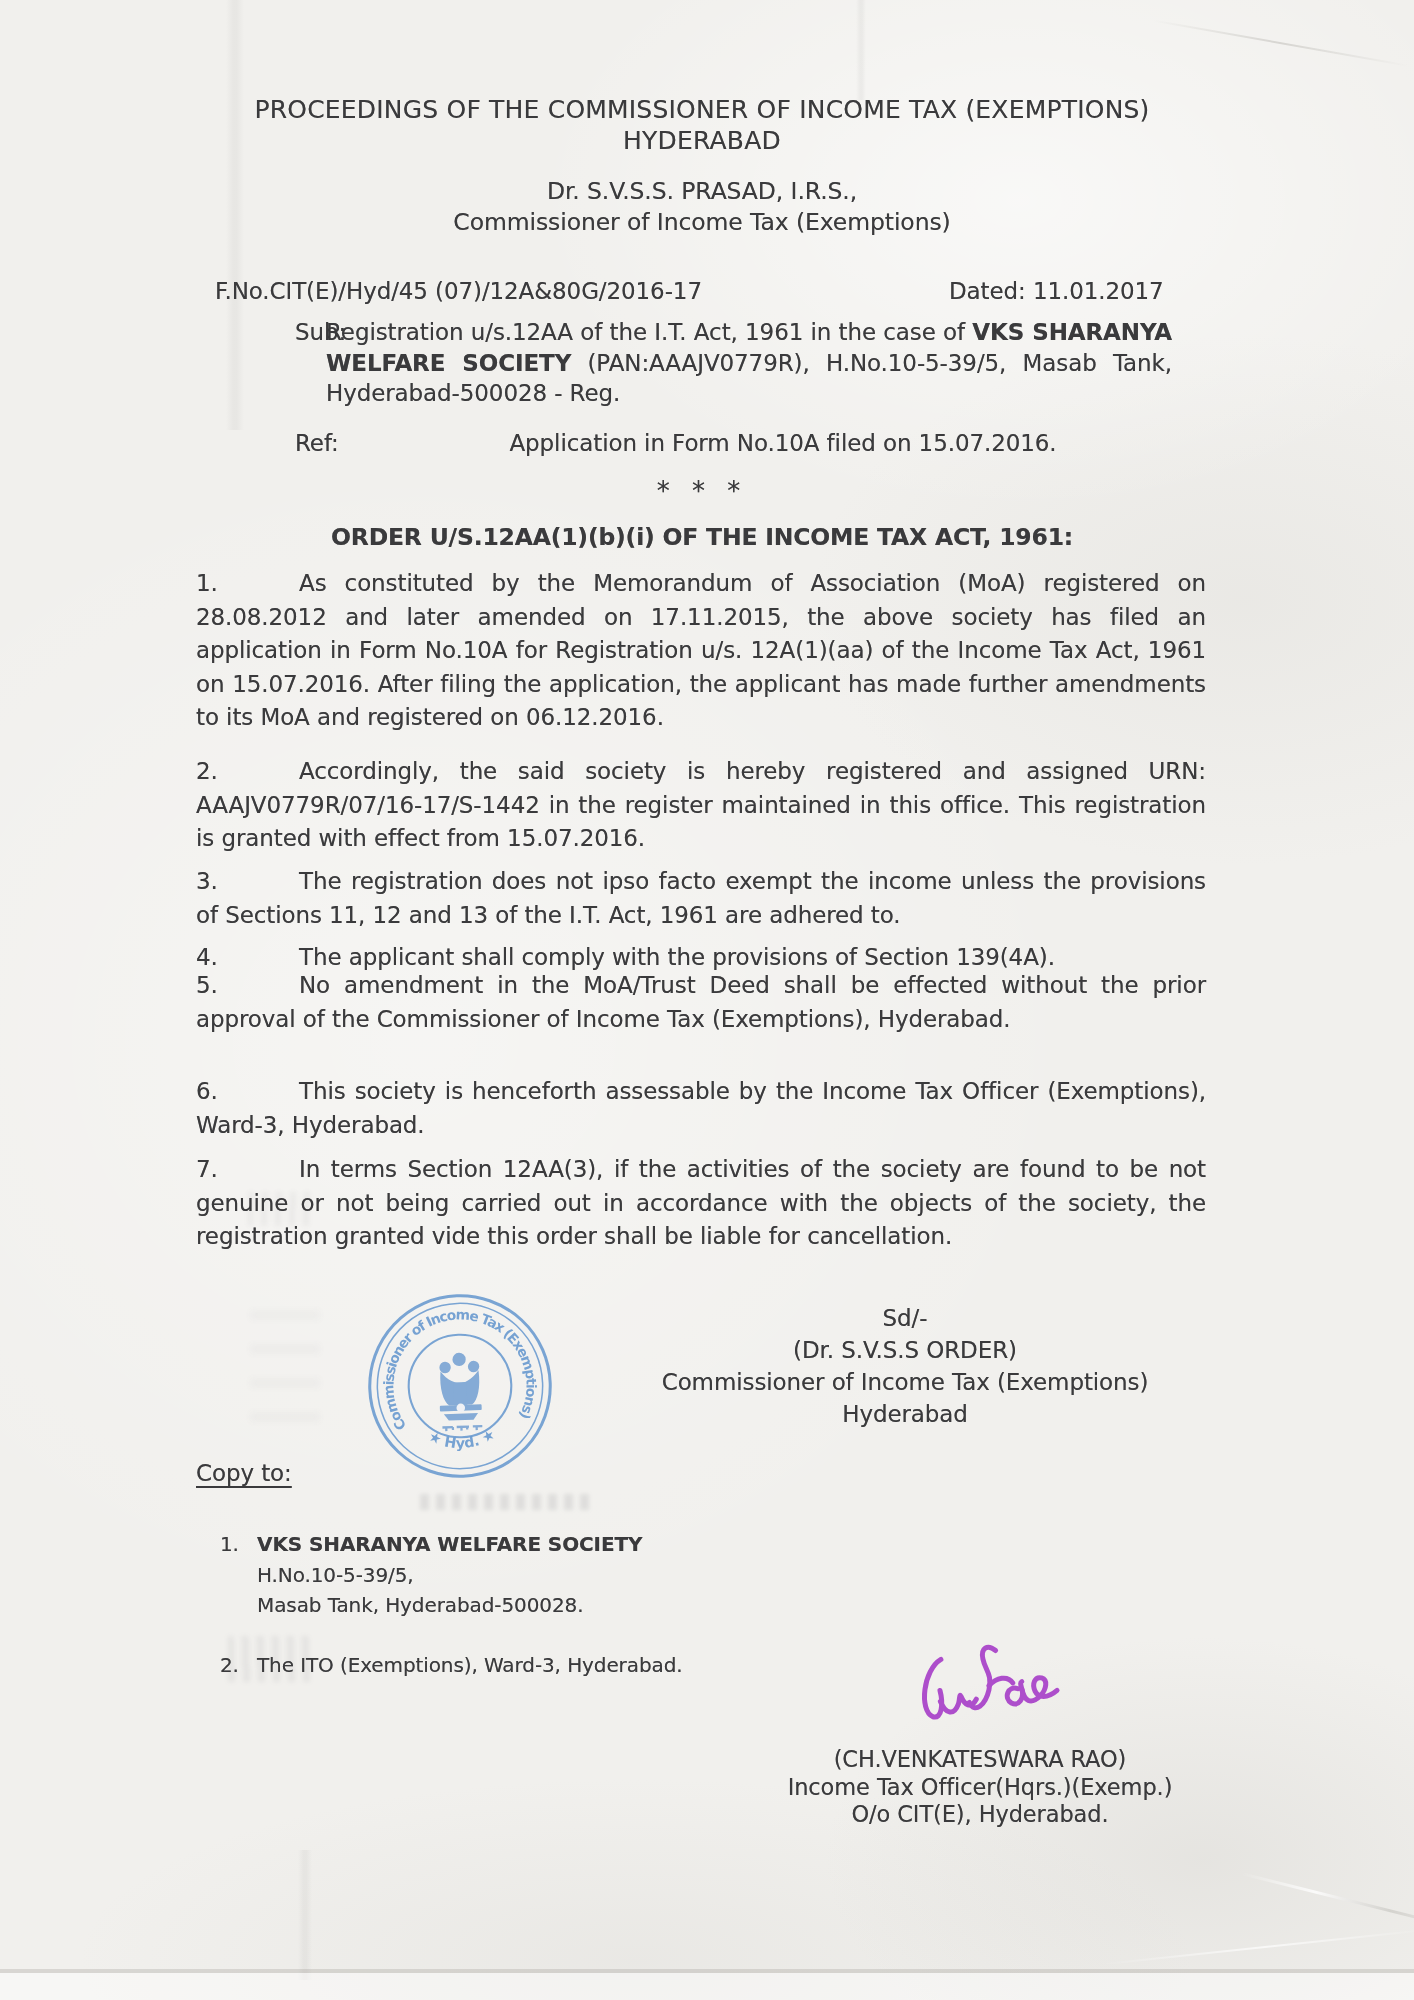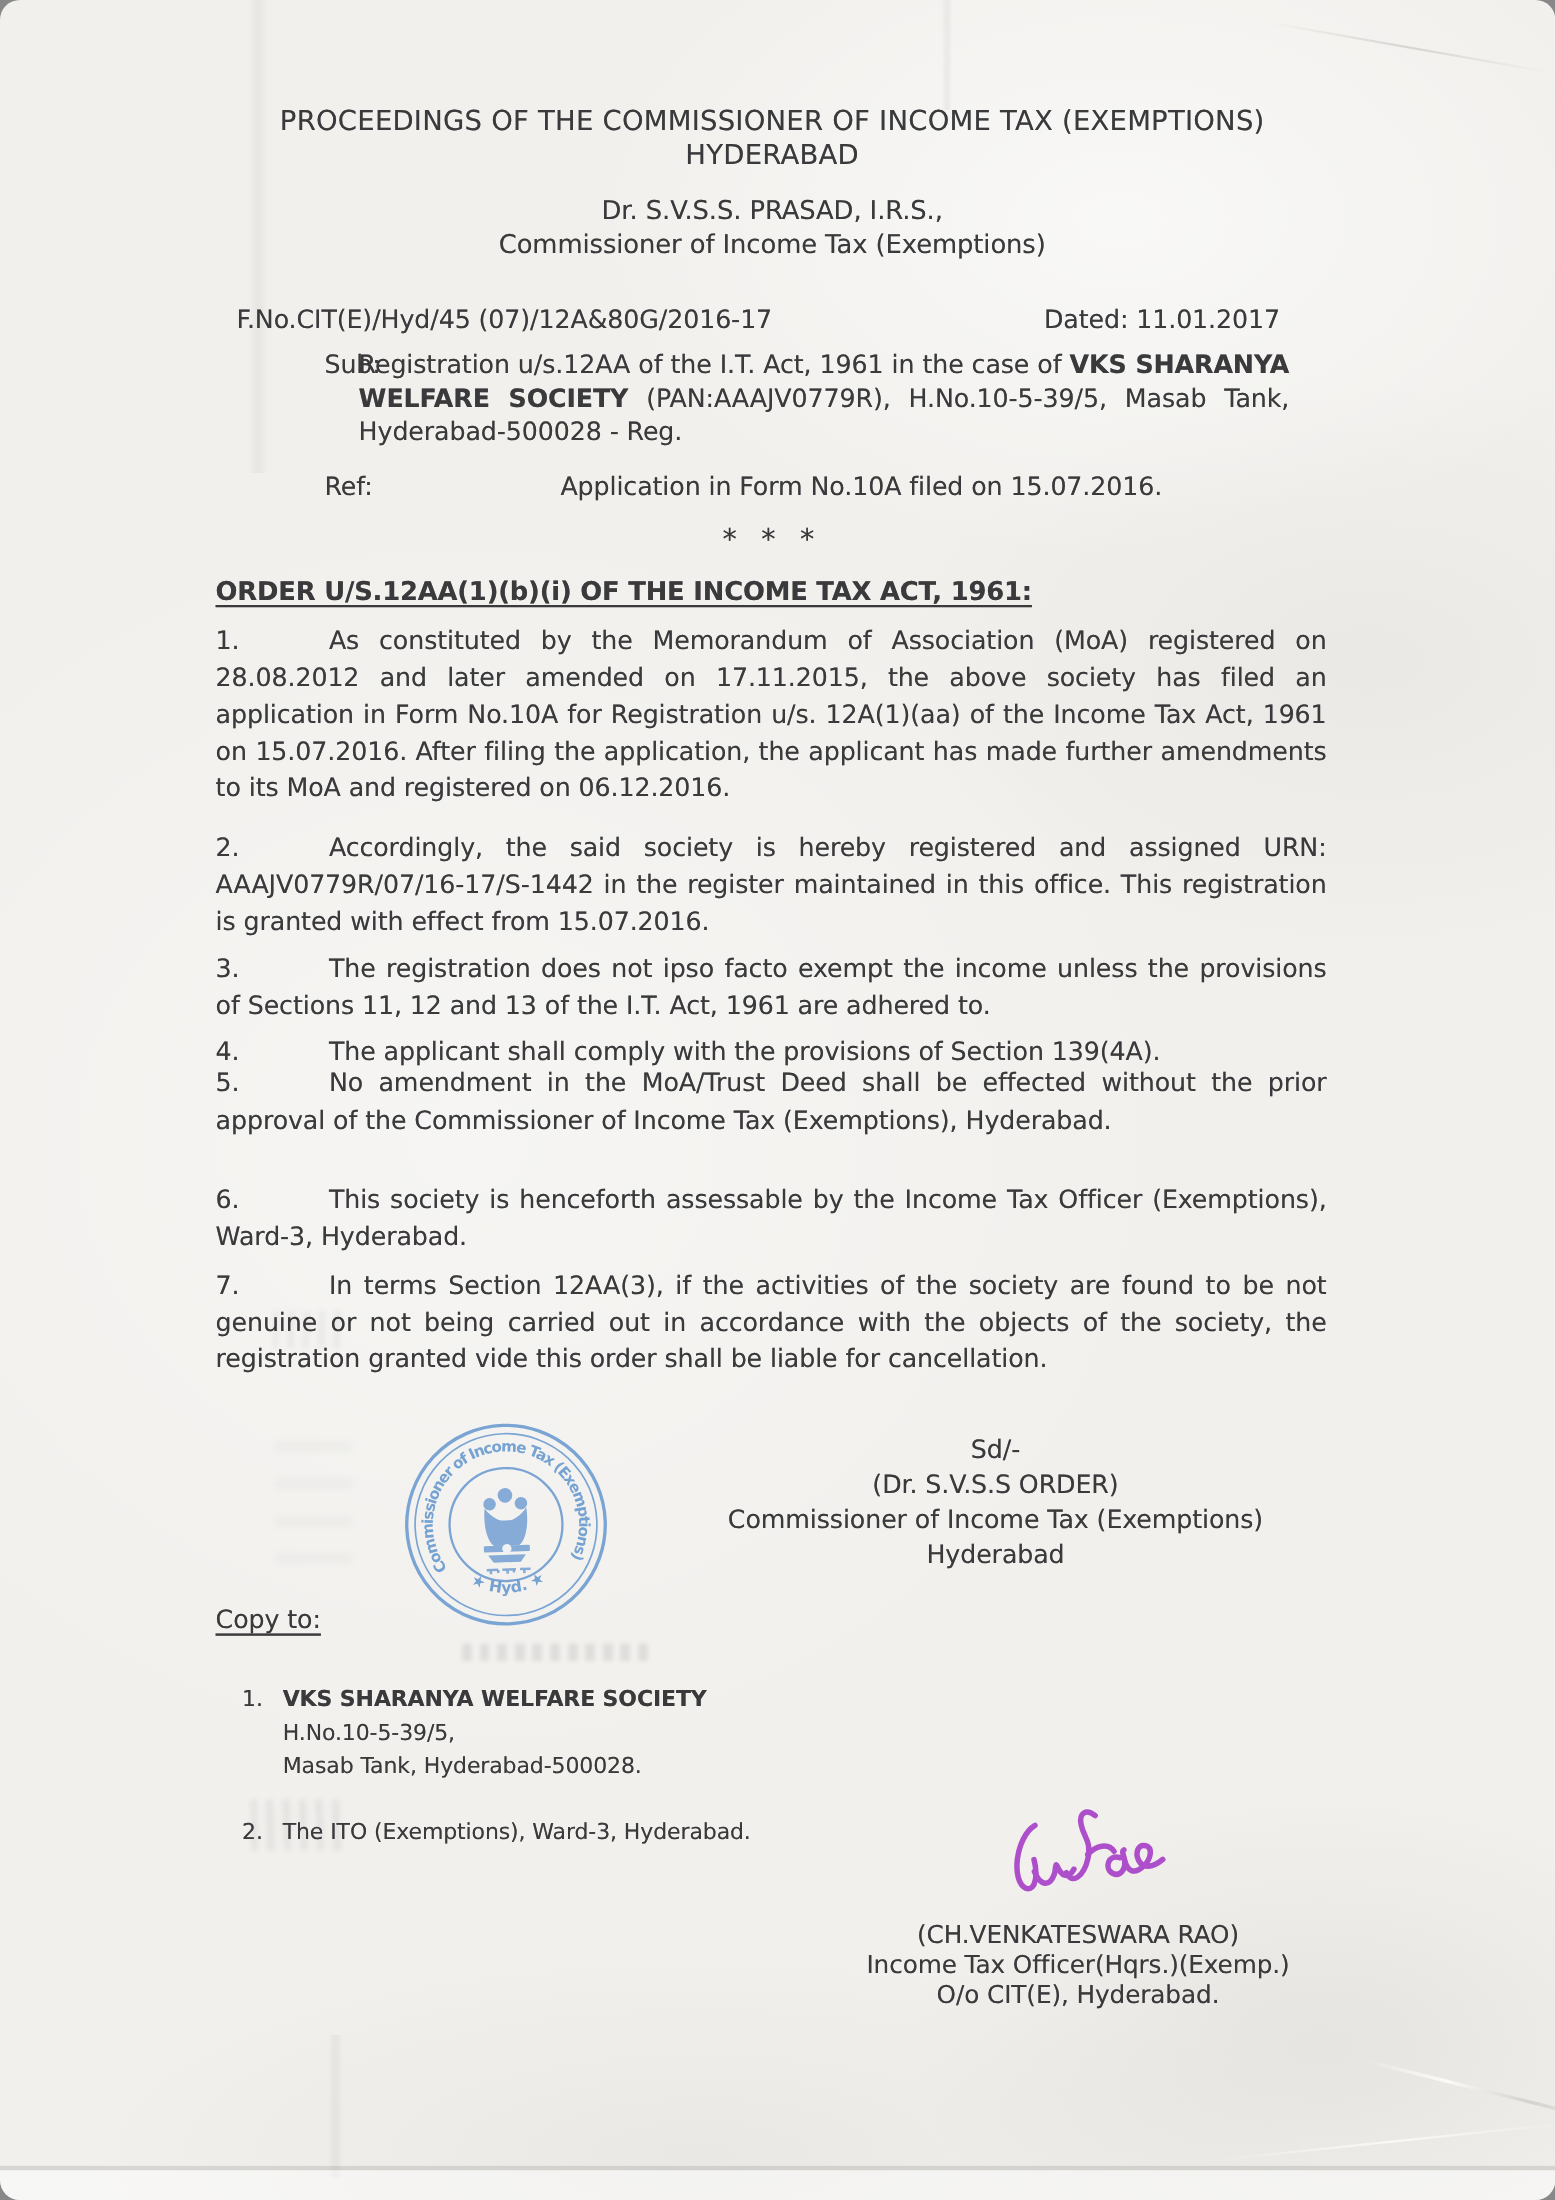--- a/index.html
+++ b/index.html
@@ -6,21 +6,20 @@
   .page {
     position:relative; width:1414px; height:2000px; margin:0 auto; overflow:hidden;
     font-family:"DejaVu Sans", sans-serif; color:#3a3a3c;
     background:
       radial-gradient(ellipse 700px 450px at 72% 10%, rgba(255,255,255,.55), transparent 70%),
       radial-gradient(ellipse 900px 800px at 30% 52%, rgba(255,255,255,.35), transparent 75%),
       radial-gradient(ellipse 620px 380px at 88% 30%, rgba(205,203,197,.20), transparent 70%),
       radial-gradient(ellipse 540px 320px at 85% 93%, rgba(188,186,180,.22), transparent 70%),
       radial-gradient(ellipse 800px 260px at 45% 98%, rgba(198,196,190,.18), transparent 70%),
       #f1f0ed;
-    border-radius: 18px;
   }
   .txt { letter-spacing:-0.1px; text-shadow:0 0 0.6px rgba(58,58,60,.55); }
   .abs { position:absolute; }
 
   .title-block { left:196px; top:94px; width:1012px; text-align:center; }
   .title-line { font-size:25px; line-height:31px; letter-spacing:.2px; }
   .officer-line { font-size:23.5px; line-height:31px; }
   .officer-gap { height:20px; }
 
   .file-row { left:196px; top:276px; width:1012px; font-size:23px; line-height:30px; }
@@ -31,21 +30,21 @@
   .sub-label { position:absolute; left:16px; top:0; }
   .sub-text { margin-left:47px; width:846px; text-align:justify; }
   .ref-row { left:279px; top:428px; width:927px; font-size:23px; line-height:30px;text-align:center; }
   .ref-text { margin-left:81px; }
 
   .separator { left:196px; top:474px; width:1012px; text-align:center;
                font-size:26px; line-height:34px; letter-spacing:7px; }
 
   .order-heading { left:196px; top:521px; width:1012px; font-size:23.5px; line-height:33px;
                    font-weight:bold; letter-spacing:-0.2px;
-                   text-decoration:underline; text-underline-offset:5px; text-decoration-thickness:2px; }
+                   text-underline-offset:5px; text-decoration-thickness:2px;text-align:center; }
 
   .para { left:196px; width:1010px; font-size:23px; line-height:33.5px; text-align:justify; }
   .pnum { display:inline-block; width:103px; }
 
   .sig-block { left:600px; top:1302px; width:610px; text-align:center; font-size:23px; line-height:32px; }
 
   .stamp { left:365px; top:1290px; width:190px; height:192px; transform:rotate(-2deg); opacity:.93; }
 
   .copy-label { left:196px; top:1458px; font-size:23px; line-height:31px;
                 text-decoration:underline; text-underline-offset:5px; }

